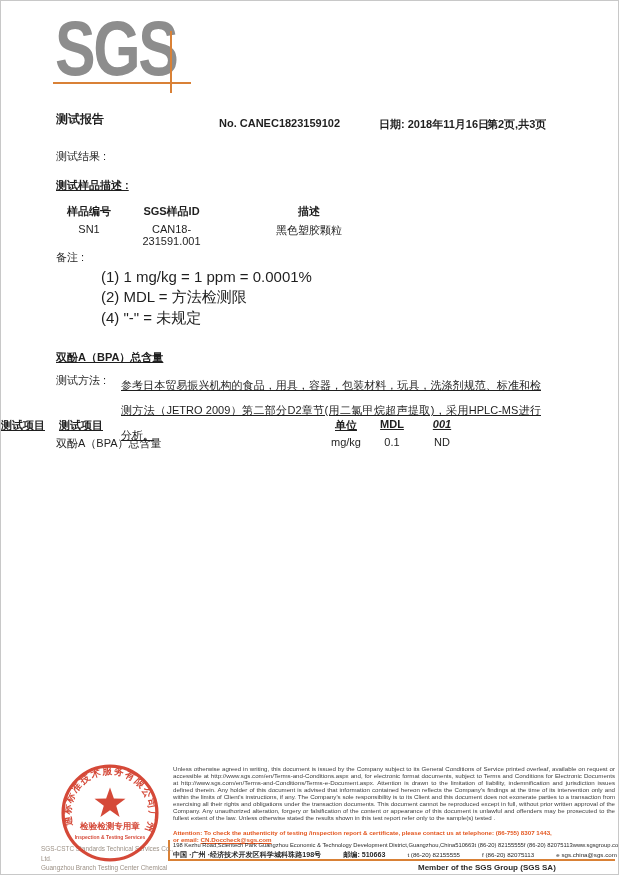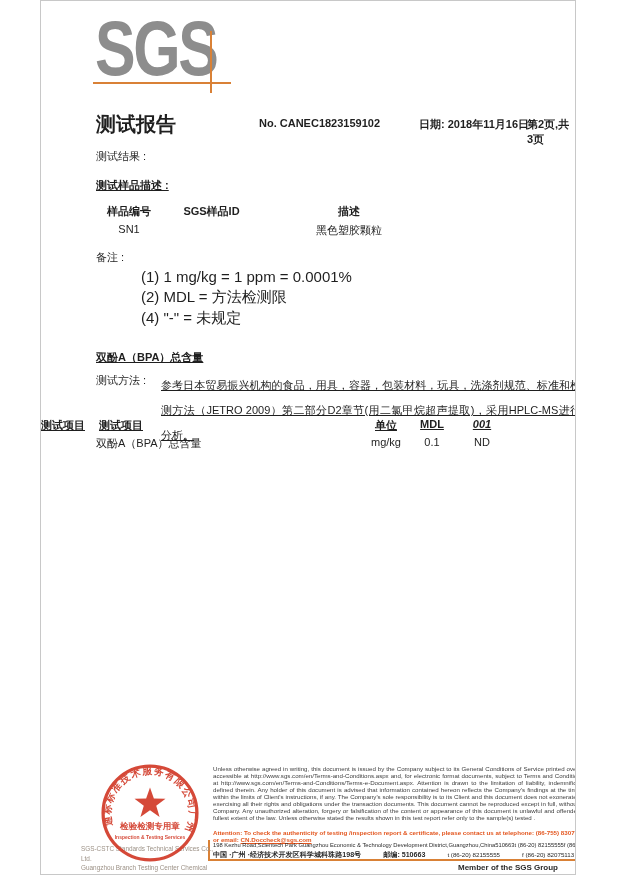--- a/index.html
+++ b/index.html
@@ -1,40 +1,39 @@
 <!DOCTYPE html>
 <html style="--orange: #d98136; --stamp-red: #d23c2a; --attention: #e3561f; --logo-gray: #8d8d8d;"><head>
 <meta charset="utf-8">
 <style>
   html,body { margin:0; padding:0; background:#ffffff; }
   .page {
     position:relative;
-    width:536px; height:875px;
+    width:619px; height:875px;
     box-sizing:border-box;
     border:1px solid #c8c8c8;
     background:#ffffff;
     font-family:"Liberation Sans", sans-serif;
     color:#1f1f1f;
     overflow:hidden;
-    margin-left:40px;
   }
   .abs { position:absolute; }
 
   
   .logo-text {
     left:54px; top:8px;
     font-size:78px; font-weight:700; line-height:78px;
     letter-spacing:-3px; color:var(--logo-gray);
     transform:scaleX(0.78); transform-origin:left top;
   }
   .logo-hline { left:52px; top:81px; width:138px; height:2px; background:var(--orange); }
   .logo-vline { left:169px; top:30px; width:2px; height:62px; background:var(--orange); }
 
   
-  .report-title { left:55px; top:110px; font-size:20px; font-weight:700; }
+  .report-title { left:55px; top:110px; font-size:12px; font-weight:700; }
   .report-no    { left:218px; top:116px; font-size:11px; font-weight:700; }
   .report-date  { left:378px; top:116px; font-size:11px; font-weight:700; }
   .report-page  { left:470px; top:116px; font-size:11px; font-weight:700;padding-left:16px; }
 
   .body-text { font-size:11px; }
   .u { text-decoration:underline; }
   .i { font-style:italic; }
 
   .results-label { left:55px; top:148px; }
   .sample-desc   { left:55px; top:177px; font-weight:700; text-decoration:underline; }
@@ -98,20 +97,21 @@
   <div class="abs report-date">日期: 2018年11月16日</div>
   <div class="abs report-page">第2页,共3页</div>
 
   <div class="abs body-text results-label">测试结果 :</div>
   <div class="abs body-text sample-desc">测试样品描述 :</div>
 
   <div class="abs body-text s-head s-c1">样品编号</div>
   <div class="abs body-text s-head s-c2">SGS样品ID</div>
   <div class="abs body-text s-head s-c3">描述</div>
   <div class="abs body-text s-row s-c1">SN1</div>
+  <div class="abs body-text s-row s-c2">CAN18-231591.001</div>
   <div class="abs body-text s-row s-c3">黑色塑胶颗粒</div>
 
   <div class="abs body-text remarks-label">备注 :</div>
   <div class="abs remarks">
     <div>(1) 1 mg/kg = 1 ppm = 0.0001%</div>
     <div>(2) MDL = 方法检测限</div>
     <div>(4) "-" = 未规定</div>
   </div>
 
   <div class="abs body-text bpa-heading">双酚A（BPA）总含量</div>

